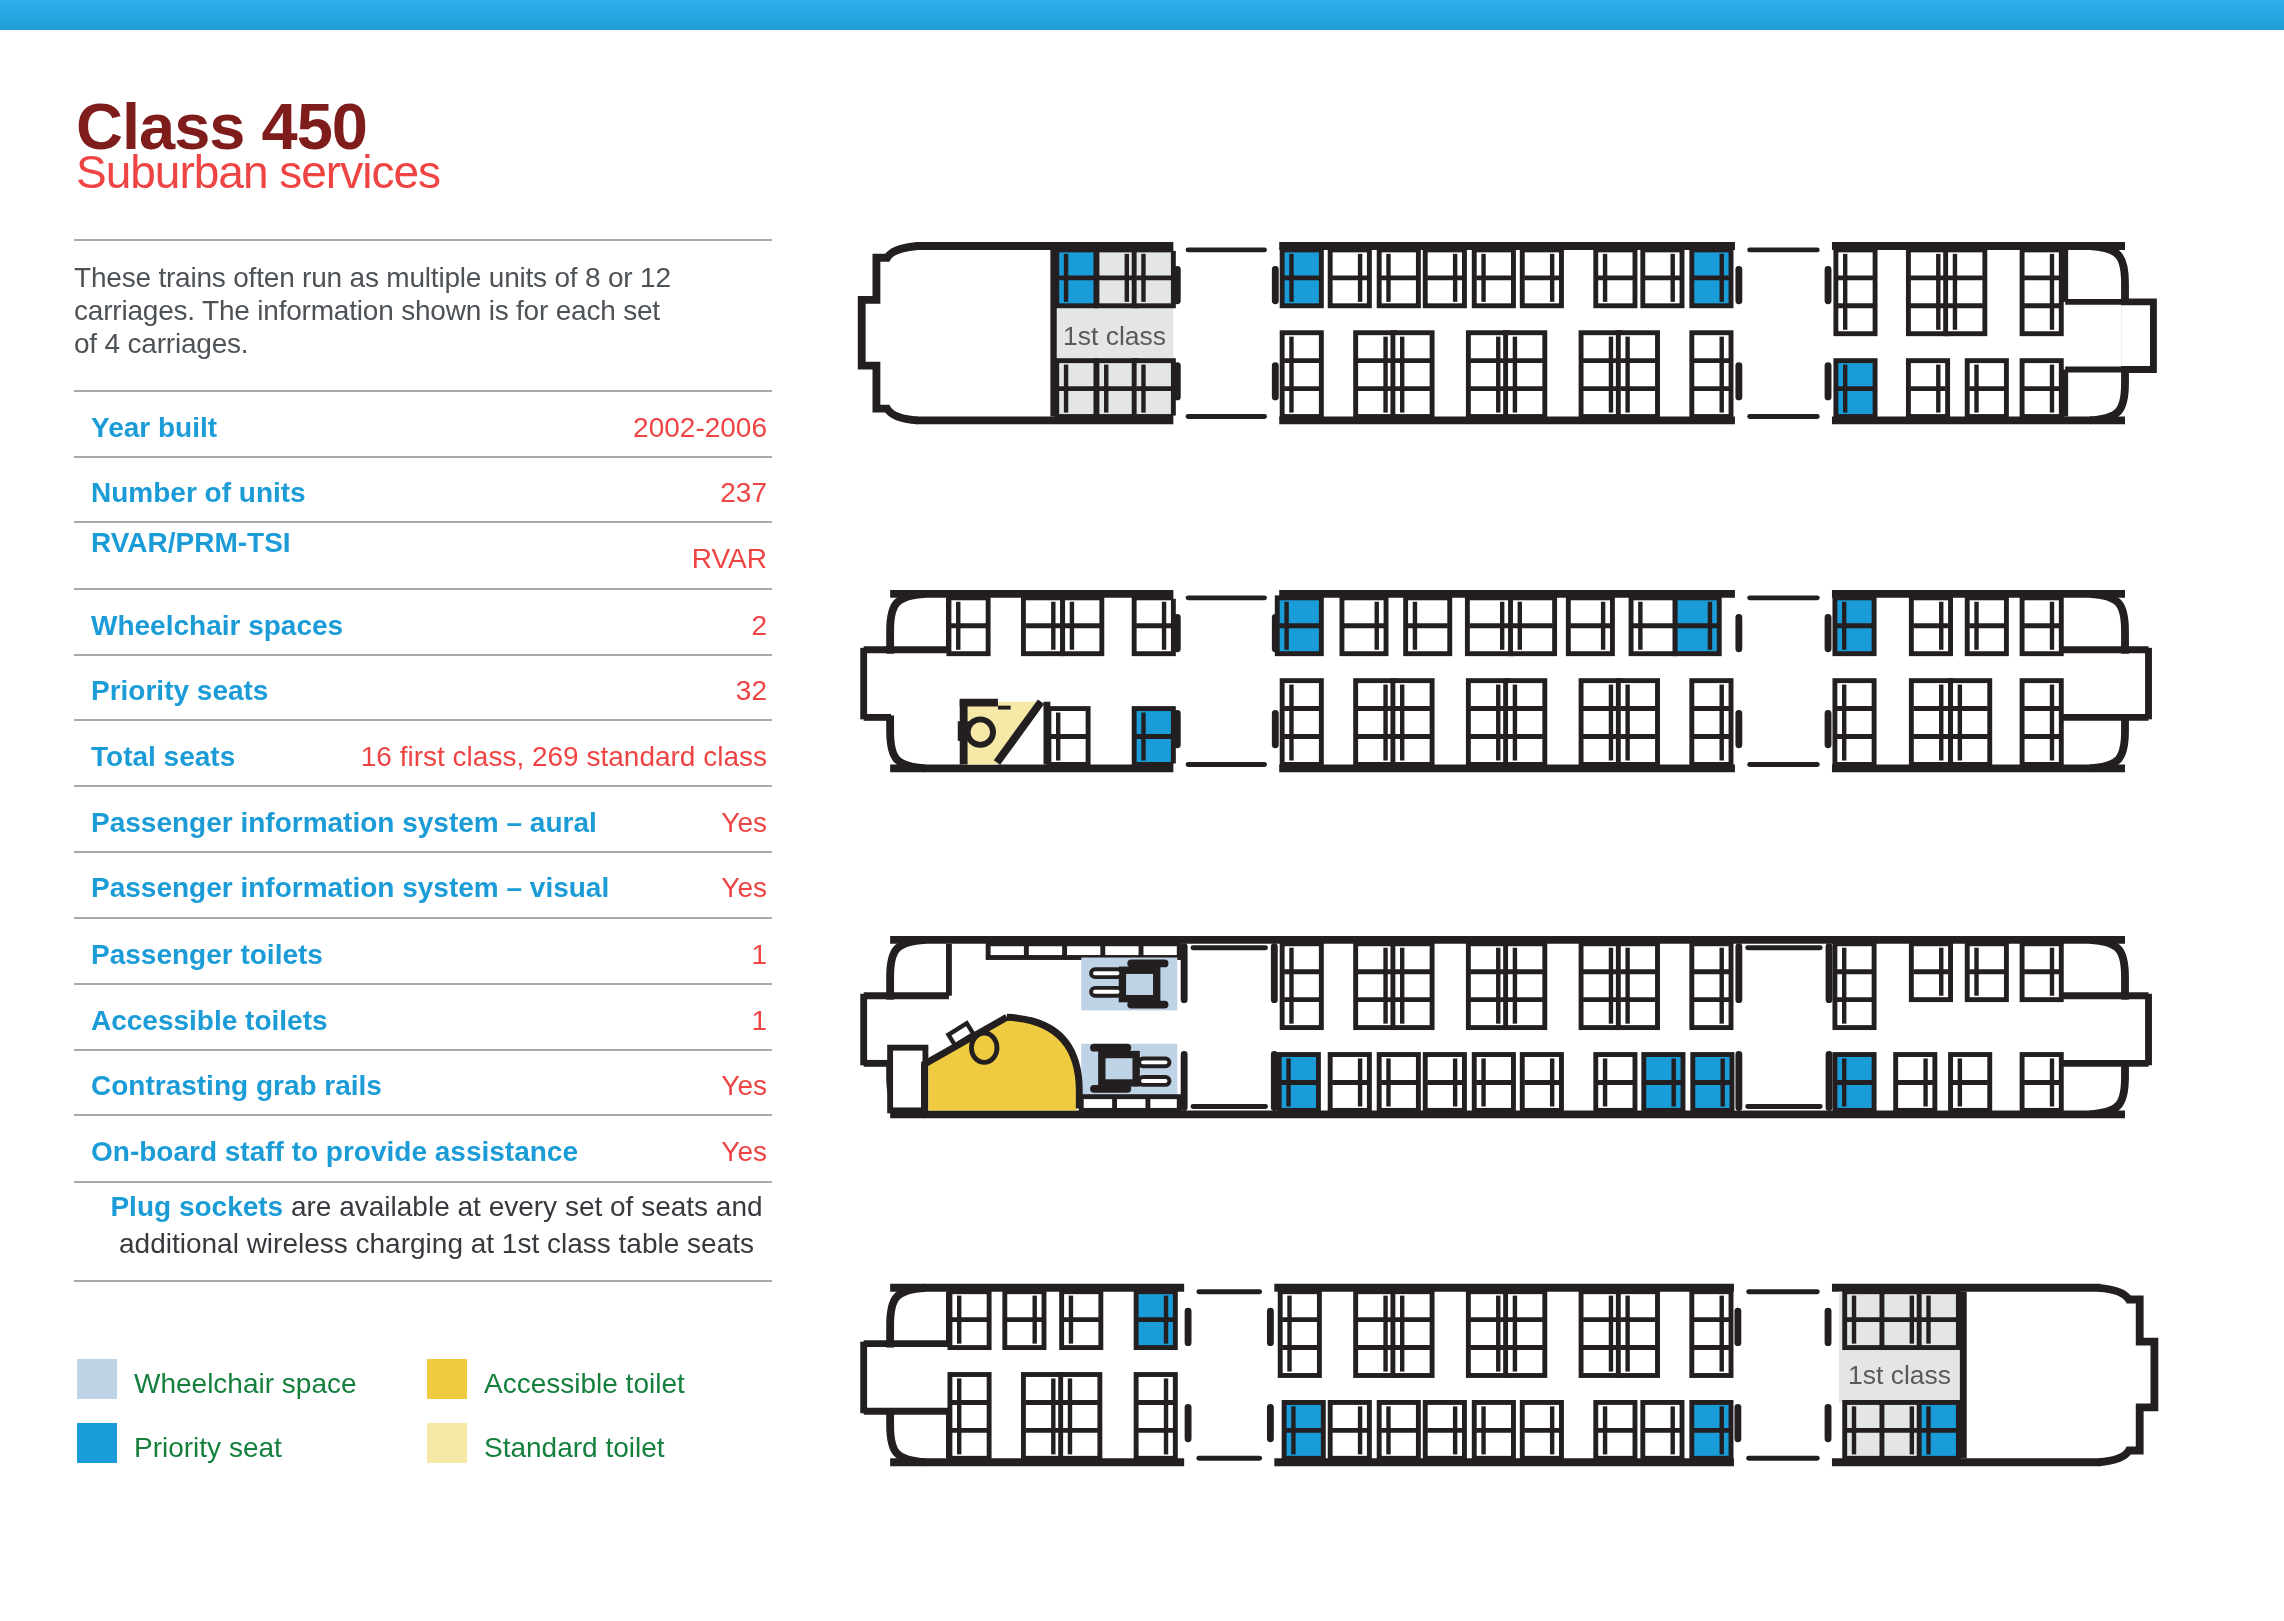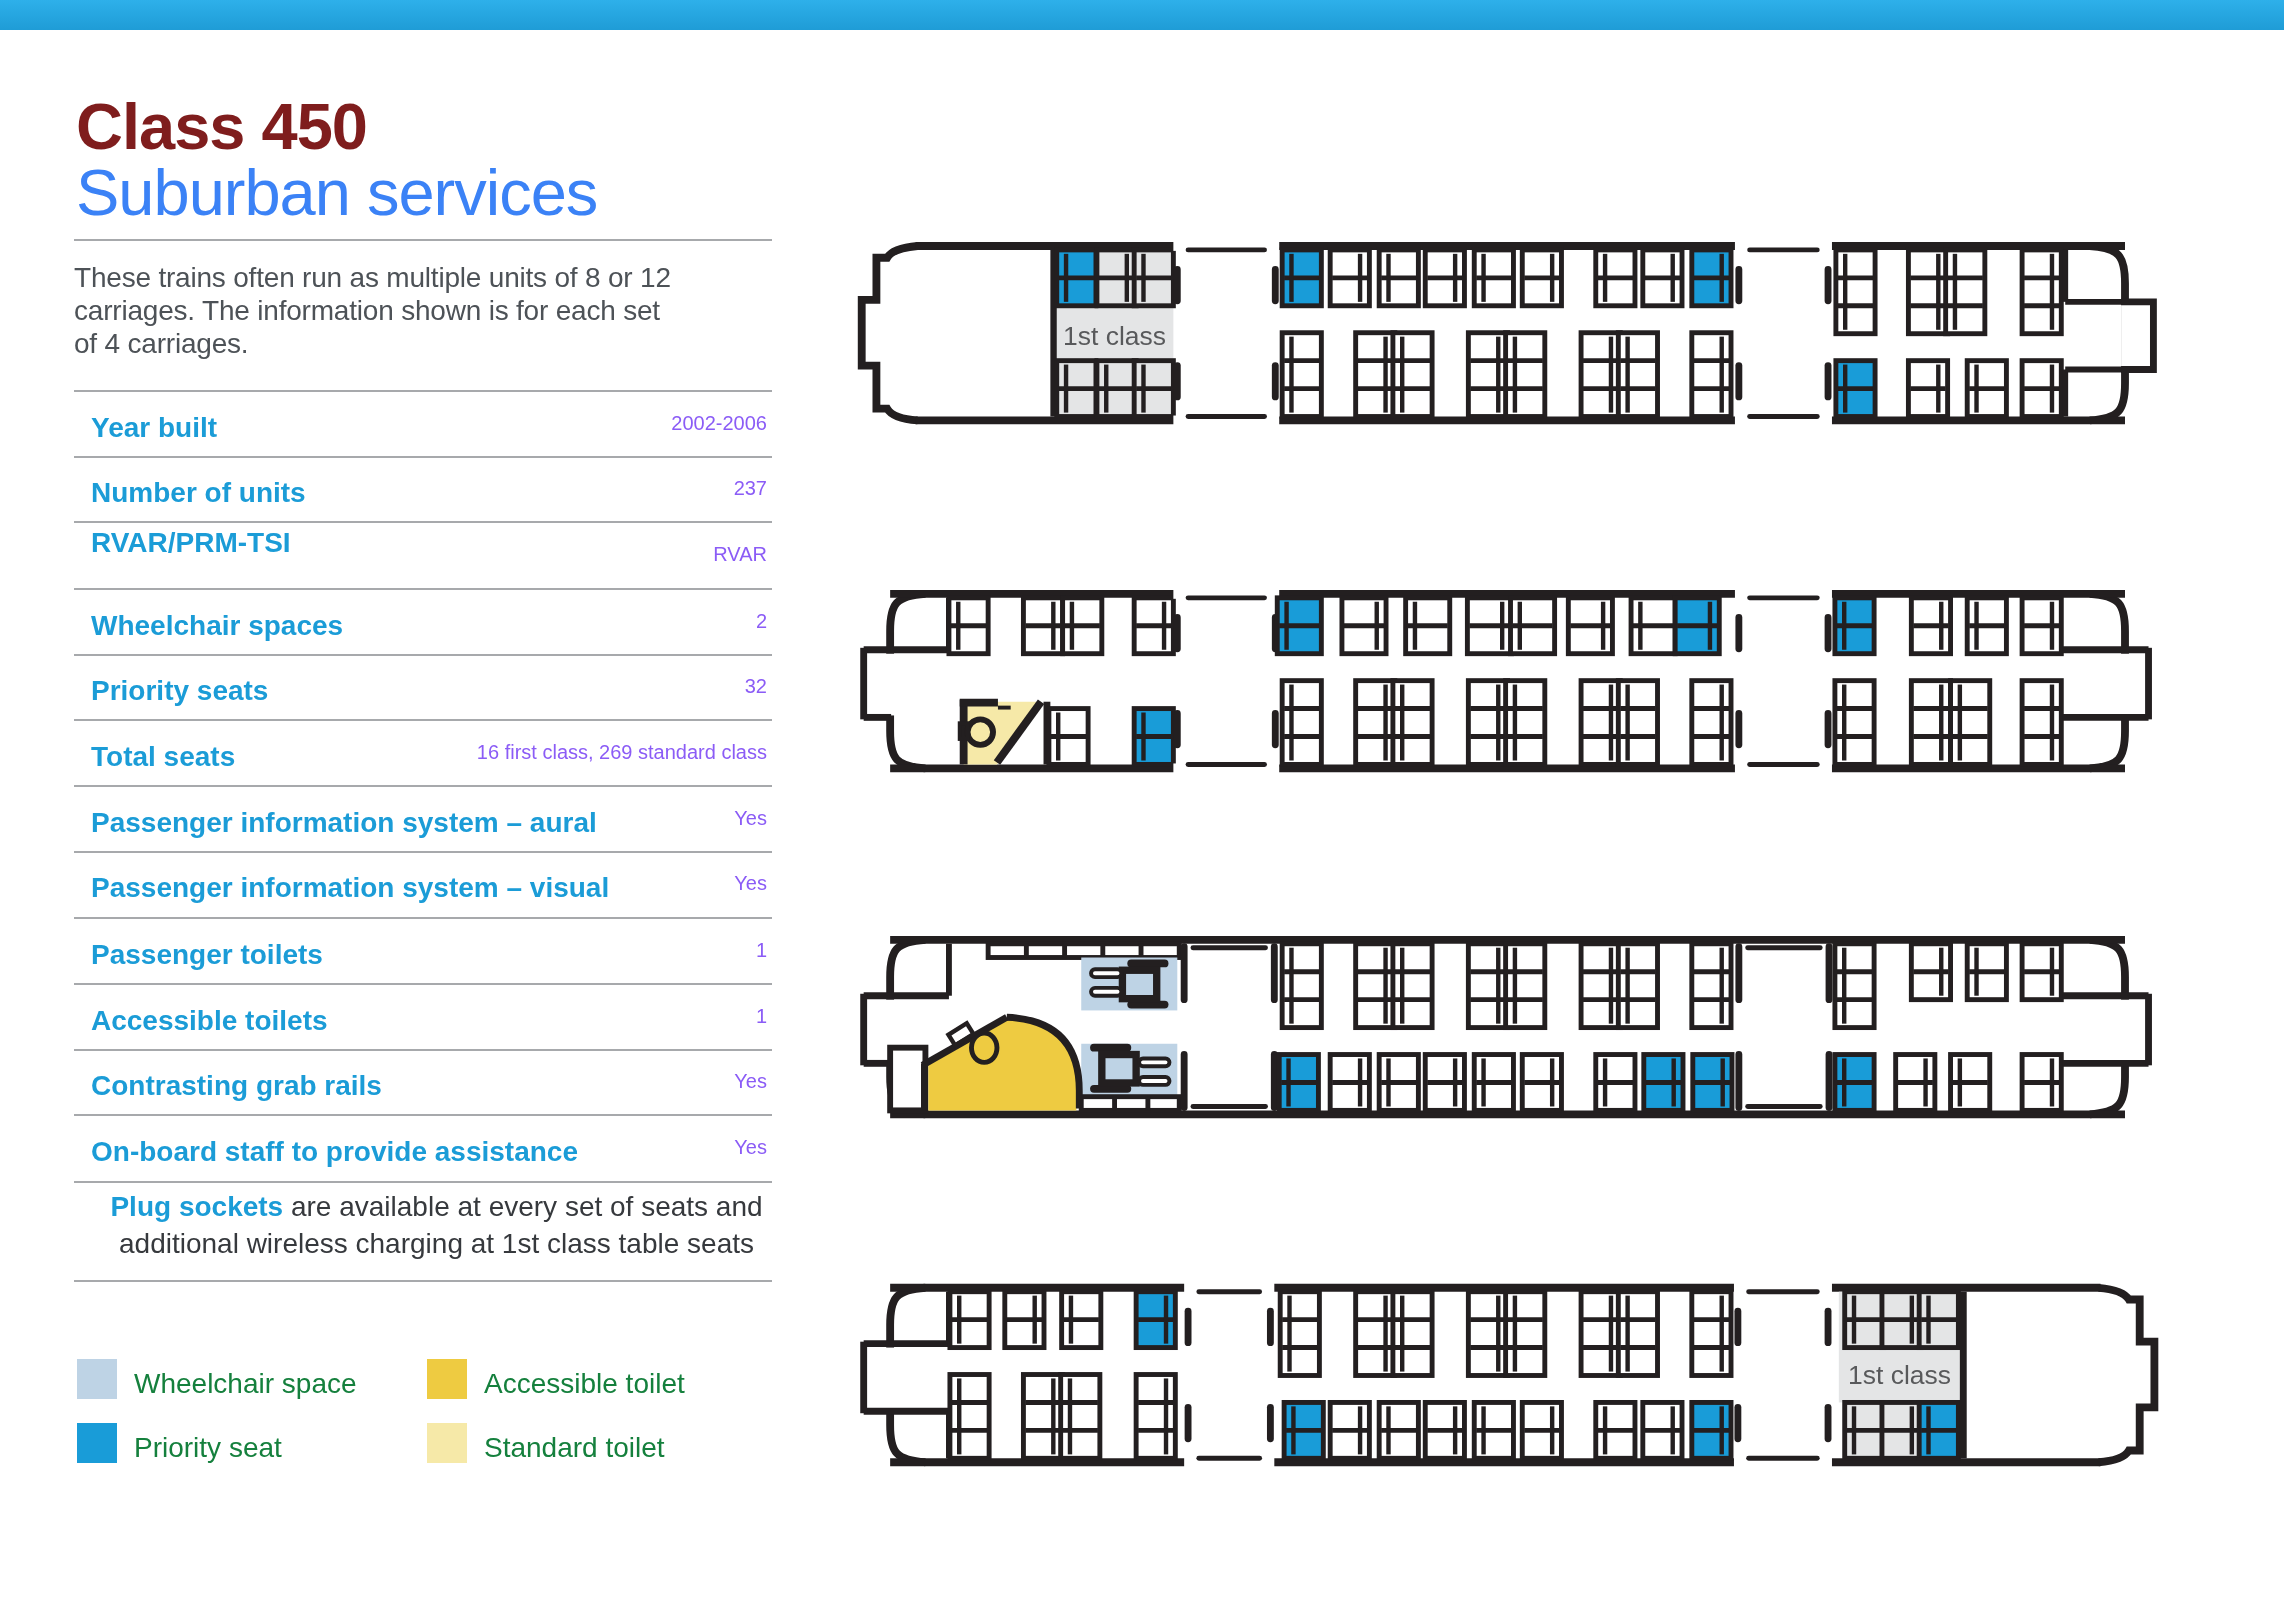--- a/index.html
+++ b/index.html
@@ -1,24 +1,24 @@
 <!DOCTYPE html>
 <html><head><meta charset="utf-8">
 <style>
 html,body{margin:0;padding:0;}
 body{width:2285px;height:1621px;position:relative;background:#fff;
   font-family:"Liberation Sans",sans-serif;overflow:hidden;}
 .topbar{position:absolute;left:0;top:0;width:2285px;height:30px;
   background:linear-gradient(#2eb0ea,#1f9cd6);}
 .title1{position:absolute;left:76px;top:89px;font-size:65px;font-weight:bold;color:#7f1d1d;letter-spacing:-1px;}
-.title2{position:absolute;left:76px;top:155px;font-size:65px;color:#3b82f6;letter-spacing:-1px;}
+.title2{position:absolute;left:76px;top:145px;font-size:46px;color:#ef4444;letter-spacing:-1px;}
 .rule{position:absolute;left:74px;width:698px;height:2px;background:#a7a9ac;}
 .para{position:absolute;left:74px;top:261px;font-size:28px;color:#4d5257;line-height:33px;letter-spacing:-0.2px;}
 .lab{position:absolute;left:91px;font-size:28px;font-weight:bold;color:#1b9cd7;}
-.val{position:absolute;right:1518px;font-size:20px;color:#8b5cf6;}
+.val{position:absolute;right:1518px;font-size:28px;color:#ef4444;}
 .plug{position:absolute;left:91px;top:1188px;font-size:28px;color:#36393d;line-height:37px;width:691px;text-align:center;}
 .plug b{color:#1b9cd7;}
 .lgsq{position:absolute;width:40px;height:40px;}
 .lgtx{position:absolute;font-size:28px;color:#15803d;}
 </style></head>
 <body>
 
 <div class="topbar"></div>
 
 <div class="title1">Class 450</div>

